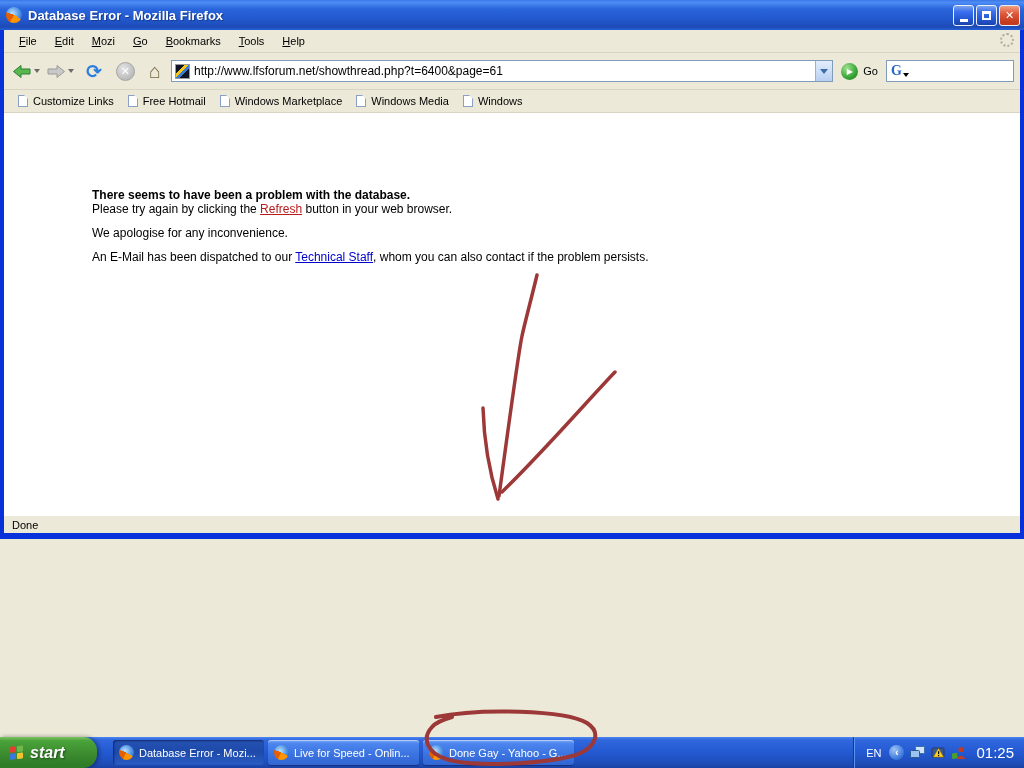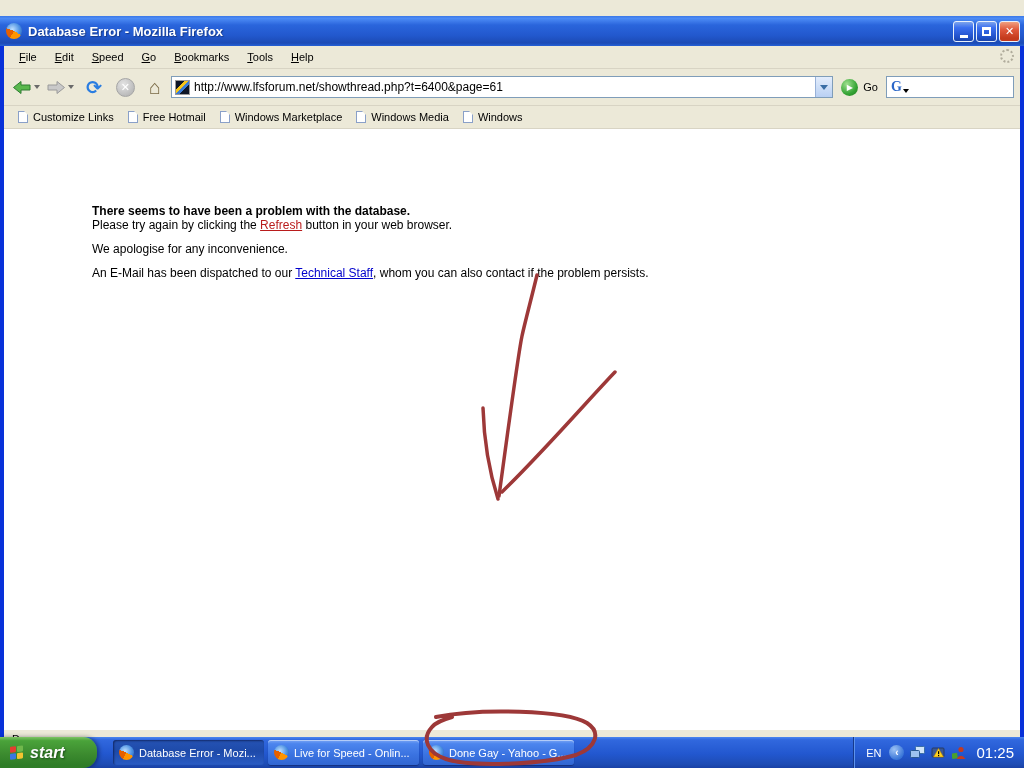--- a/index.html
+++ b/index.html
@@ -1,20 +1,20 @@
 <!DOCTYPE html>
 <html><head>
 <meta charset="utf-8">
 <style>
   * { margin:0; padding:0; box-sizing:border-box; }
   html,body { width:1024px; height:768px; overflow:hidden; font-family:"Liberation Sans","DejaVu Sans",sans-serif; }
   body { background:#ece9d8; position:relative; }
 
   
-  .window { position:absolute; top:0; left:0; width:1024px; height:737px;margin-top:16px; }
+  .window { position:absolute; top:0; left:0; width:1024px; height:737px; }
   .titlebar {
     height:30px; display:flex; align-items:center; padding:0 4px 0 6px;
     background:linear-gradient(180deg,#3a77e8 0%,#4d8cf5 8%,#2a65dc 30%,#2258cd 65%,#1c4bb5 90%,#2560d6 100%);
   }
   .titlebar-title { color:#fff; font-weight:bold; font-size:13px; margin-left:6px; text-shadow:1px 1px 1px #173a8a; flex:1; }
   .ff-icon {
     display:inline-block; width:16px; height:16px; border-radius:50%; flex:none;
     background:
       conic-gradient(from 120deg at 50% 50%, #ff9500 0 90deg, #e66000 90deg 170deg, rgba(0,0,0,0) 170deg 360deg),
       radial-gradient(circle at 40% 40%, #bfe0ff 0%, #4a90e2 55%, #1f4fa4 100%);
@@ -22,21 +22,21 @@
   .win-btn {
     width:21px; height:21px; margin-left:2px; border:1px solid #e8f0fb; border-radius:3px;
     display:flex; align-items:center; justify-content:center; color:#fff; font-size:11px; font-weight:bold;
     background:linear-gradient(180deg,#7da4ec 0%,#3b6ff0 30%,#2050c8 80%,#1a44ab 100%);
   }
   .win-btn.close { background:linear-gradient(180deg,#f0a080 0%,#e0593c 40%,#c43b1d 85%); }
   .glyph-min { display:block; width:8px; height:3px; background:#fff; margin-top:10px; }
   .glyph-max { display:block; width:9px; height:9px; border:2px solid #fff; border-top-width:3px; }
 
   .window-body {
-    height:707px; border-left:4px solid #0831d9; border-right:4px solid #0831d9; border-bottom:6px solid #0831d9;
+    height:509px; border-left:4px solid #0831d9; border-right:4px solid #0831d9; border-bottom:6px solid #0831d9;
     background:#ece9d8; display:flex; flex-direction:column;
   }
 
   
   .menubar { height:23px; display:flex; align-items:center; padding-left:6px; background:#ece9d8; border-bottom:1px solid #d8d4c4; position:relative; }
   .menu-item { display:inline-block; padding:3px 9px; font-size:11px; color:#000; }
   .menu-item::first-letter { text-decoration:underline; }
   .throbber { position:absolute; right:6px; top:3px; width:14px; height:14px; border:2px dotted #b0ac9c; border-radius:50%; }
 
   
@@ -126,21 +126,21 @@
         <i class="glyph-max"></i>
       </span>
     <span class="win-btn close">✕</span>
   </div>
 
   <div class="window-body">
 
     <div class="menubar">
       <span class="menu-item">File</span>
       <span class="menu-item">Edit</span>
-      <span class="menu-item">Speed</span>
+      <span class="menu-item">Mozi</span>
       <span class="menu-item">Go</span>
       <span class="menu-item">Bookmarks</span>
       <span class="menu-item">Tools</span>
       <span class="menu-item">Help</span>
       <span class="throbber"></span>
     </div>
 
     <div class="navbar">
       <span class="nav-btn">
         <svg width="20" height="17" viewBox="0 0 20 17">

